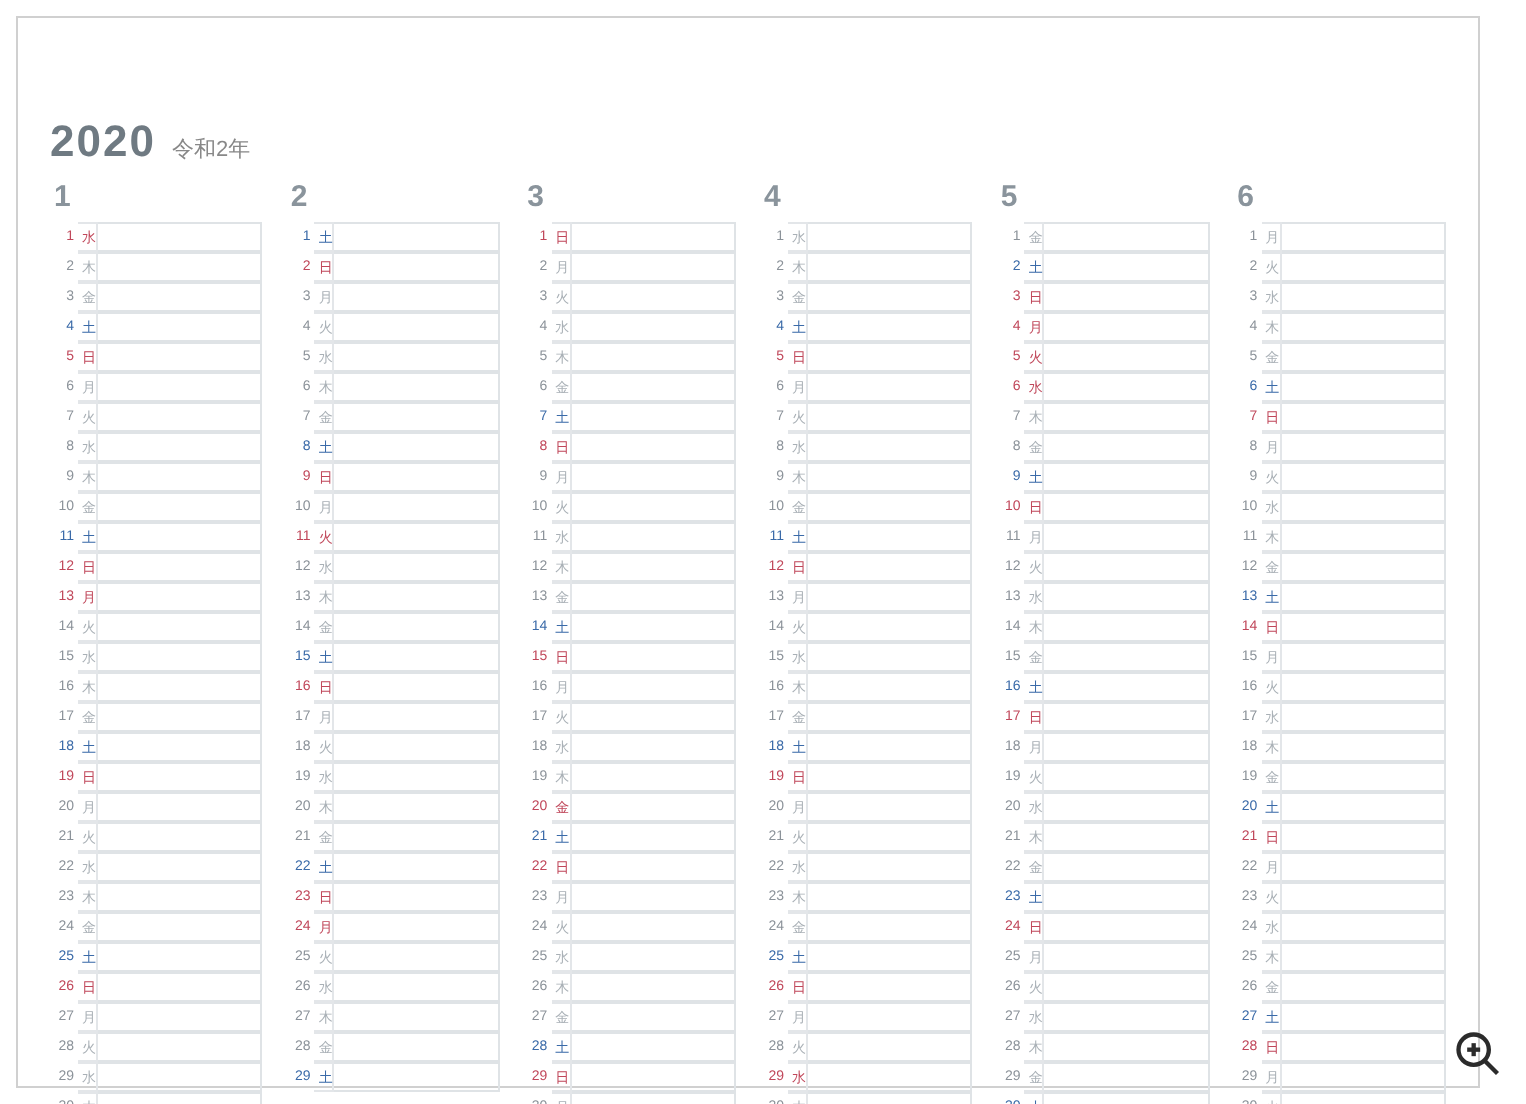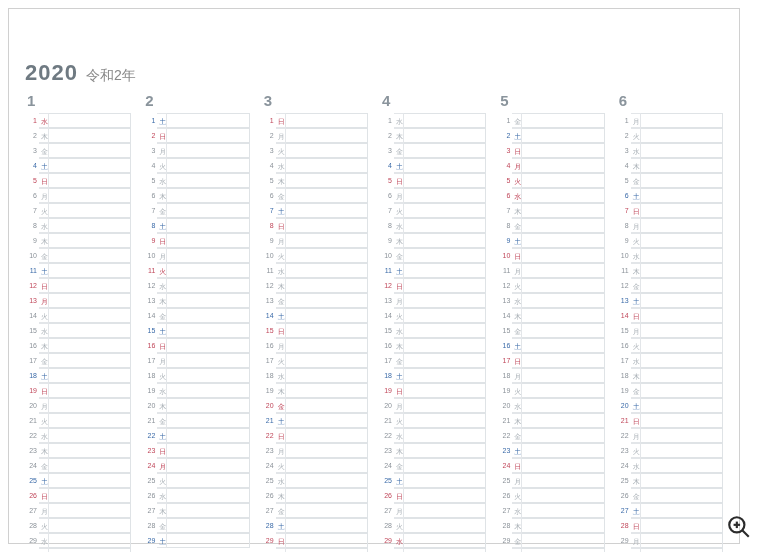--- a/index.html
+++ b/index.html
@@ -14,21 +14,21 @@
   .page {
     position: absolute;
     left: 8px; top: 8px;
     width: 732px; height: 536px;
     border: 1px solid #d0d0d0;
     padding: 14px 16px 0 16px;
     background: #fff;
   }
   .header { display: flex; align-items: baseline; gap: 8px; margin-bottom: 6px; }
   .year { font-size: 22px; font-weight: 700; color: #6f7a82; letter-spacing: 1px; }
-  .era  { font-size: 14px; color: #888; margin-top: 44px; }
+  .era  { font-size: 11px; color: #888; margin-top: 44px; }
   .months { display: flex; gap: 12px; }
   .month { flex: 1 1 0; }
   .month-label { font-size: 15px; font-weight: 700; color: #8a949c; margin-bottom: 4px; padding-left: 2px; }
   .day-row {
     display: flex; align-items: center;
     height: 15px;
     font-size: 7px;
     line-height: 15px;
   }
   .day-num {

